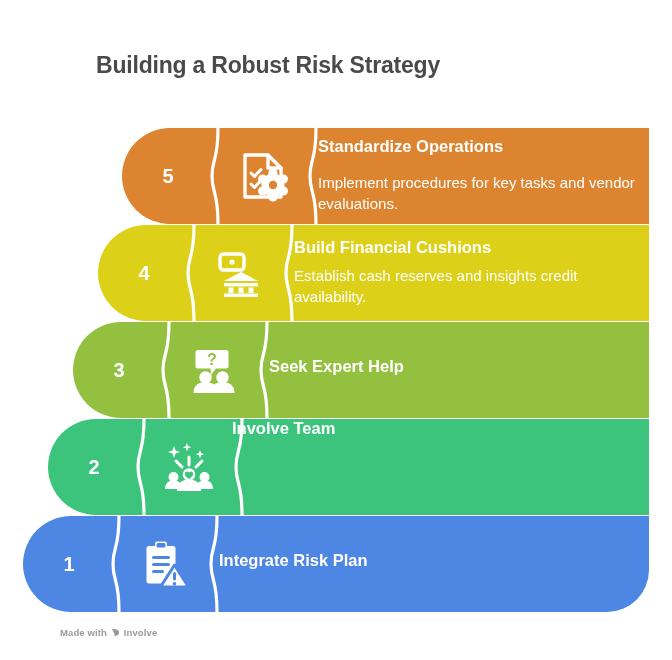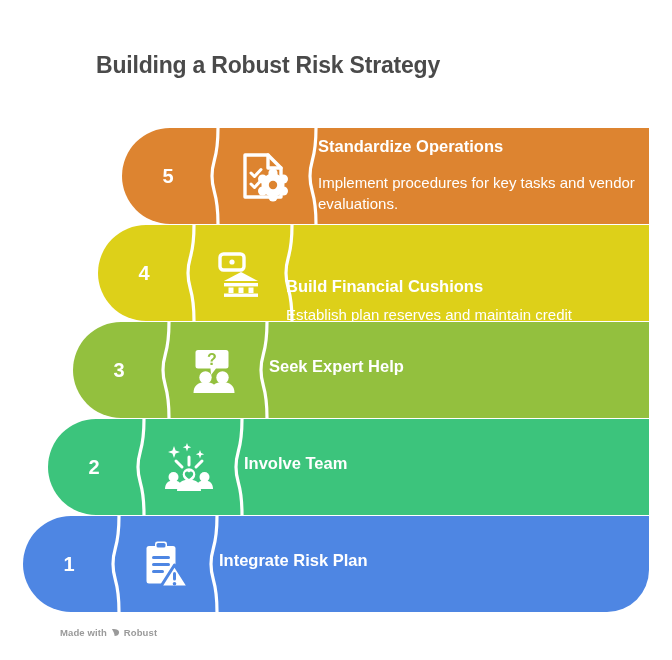--- a/index.html
+++ b/index.html
@@ -177,23 +177,23 @@
         <circle cx="19" cy="15" r="2.6" fill="#ffffff"></circle>
 
         <path d="M28,25 L45,34 H11 Z" fill="#ffffff"></path>
         <rect x="11" y="36" width="34" height="3.4" fill="#ffffff"></rect>
         <rect x="15.5" y="40.5" width="5" height="5.5" fill="#ffffff"></rect>
         <rect x="25.5" y="40.5" width="5" height="5.5" fill="#ffffff"></rect>
         <rect x="35.5" y="40.5" width="5" height="5.5" fill="#ffffff"></rect>
         <rect x="11" y="46.5" width="34" height="3.4" fill="#ffffff"></rect>
       </svg>
     </div>
-    <div class="step-text" style="left:188px; width:330px;margin-top:39px;">
+    <div class="step-text" style="left:196px; width:330px;">
       <div class="step-heading">Build Financial Cushions</div>
-      <div class="step-desc">Establish plan reserves and maintain credit availability.</div>
+      <div class="step-desc">Establish cash reserves and insights credit availability.</div>
     </div>
   </div>
 
   <div class="step-row" style="left:73px; top:194px; width:576px;">
     <div class="step-shape">
       <svg viewBox="0 0 576 96" preserveAspectRatio="none">
         <path d="M48,0 H576 V96 H48 A48,48 0 0 1 48,0 Z" fill="#93C03E"></path>
         <path d="M96,0 C96,34 90,30 90,48 C90,66 96,62 96,96" fill="none" stroke="#ffffff" stroke-width="3.2"></path>
         <path d="M194,0 C194,34 188,30 188,48 C188,66 194,62 194,96" fill="none" stroke="#ffffff" stroke-width="3.2"></path>
       </svg>
@@ -238,21 +238,21 @@
 
         <circle cx="10.5" cy="36" r="5" fill="#ffffff"></circle>
         <path d="M2,48 C2,42 5.5,39.5 10.5,39.5 C15.5,39.5 19,42 19,48 Z" fill="#ffffff"></path>
         <circle cx="41.5" cy="36" r="5" fill="#ffffff"></circle>
         <path d="M33,48 C33,42 36.5,39.5 41.5,39.5 C46.5,39.5 50,42 50,48 Z" fill="#ffffff"></path>
         <circle cx="26" cy="33.5" r="6.3" fill="#ffffff"></circle>
         <path d="M14,50 C14,42 19,38.5 26,38.5 C33,38.5 38,42 38,50 Z" fill="#ffffff"></path>
         <path d="M26,31.5 C24.6,29.6 21.8,30.5 21.8,32.9 C21.8,35 24.2,36.7 26,38 C27.8,36.7 30.2,35 30.2,32.9 C30.2,30.5 27.4,29.6 26,31.5 Z" fill="#3CC47C"></path>
       </svg>
     </div>
-    <div class="step-text" style="left:196px; width:360px;">
+    <div class="step-text" style="left:184px; width:360px;justify-content:space-between;">
       <div class="step-heading">Involve Team</div>
     </div>
   </div>
 
   <div class="step-row" style="left:23px; top:388px; width:626px;">
     <div class="step-shape">
       <svg viewBox="0 0 626 96" preserveAspectRatio="none">
         <path d="M48,0 H626 V54 A42,42 0 0 1 584,96 H48 A48,48 0 0 1 48,0 Z" fill="#4E86E3"></path>
         <path d="M96,0 C96,34 90,30 90,48 C90,66 96,62 96,96" fill="none" stroke="#ffffff" stroke-width="3.2"></path>
         <path d="M194,0 C194,34 188,30 188,48 C188,66 194,62 194,96" fill="none" stroke="#ffffff" stroke-width="3.2"></path>
@@ -284,14 +284,14 @@
 
 </div>
 
 <div id="footer-watermark">
   <span>Made with</span>
   <span class="wm-logo">
     <svg width="9" height="9" viewBox="0 0 10 10">
       <path d="M1,1 C7.5,1 9,2.5 9,5 C9,7.5 6.5,9 4,9 C4,6 2.5,3.5 1,1 Z" fill="#9a9a9a"></path>
     </svg>
   </span>
-  <span>Robust</span>
+  <span>Involve</span>
 </div>
 
 </body></html>

